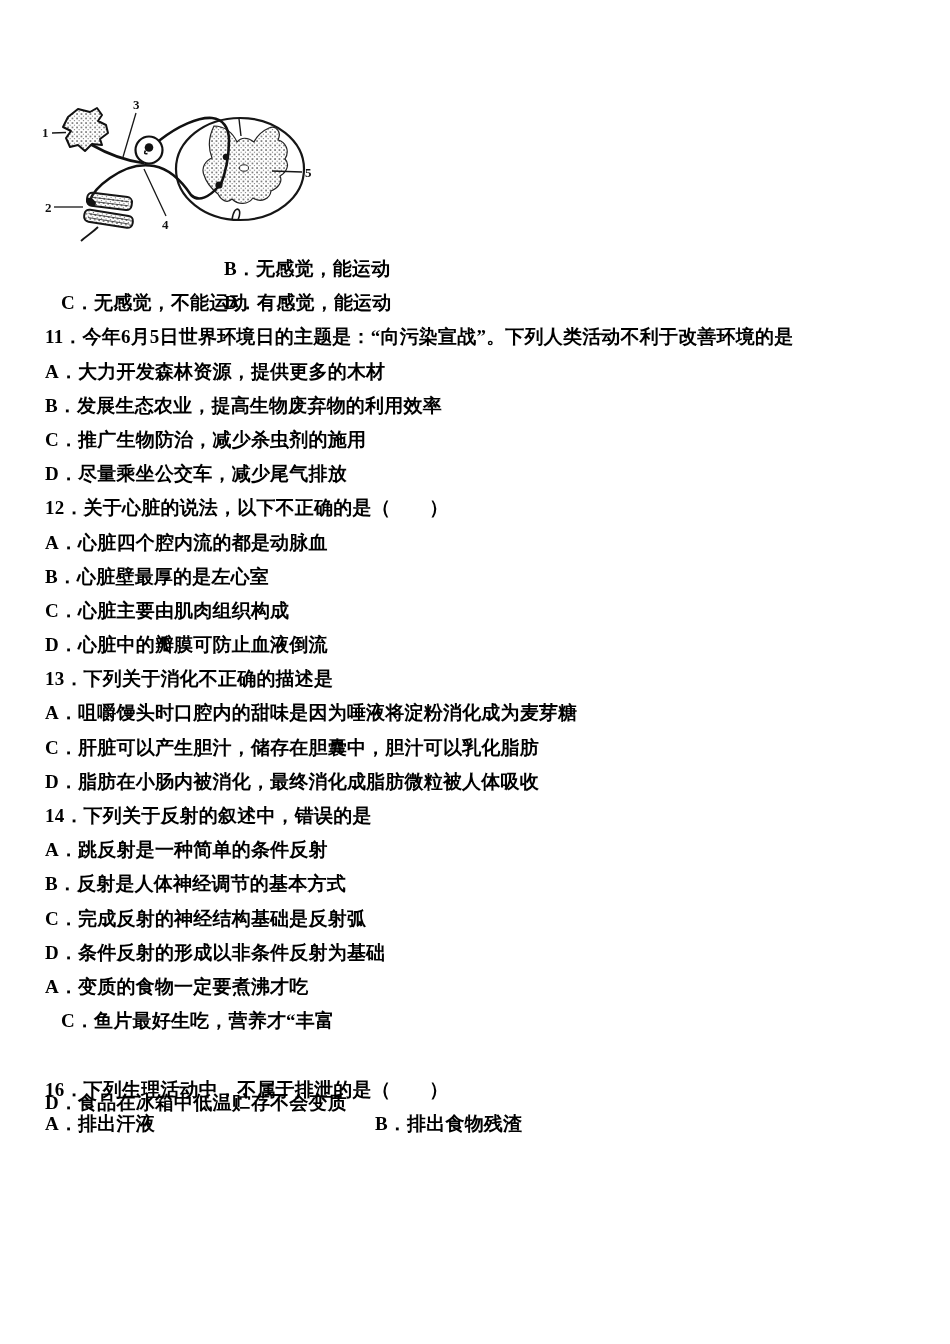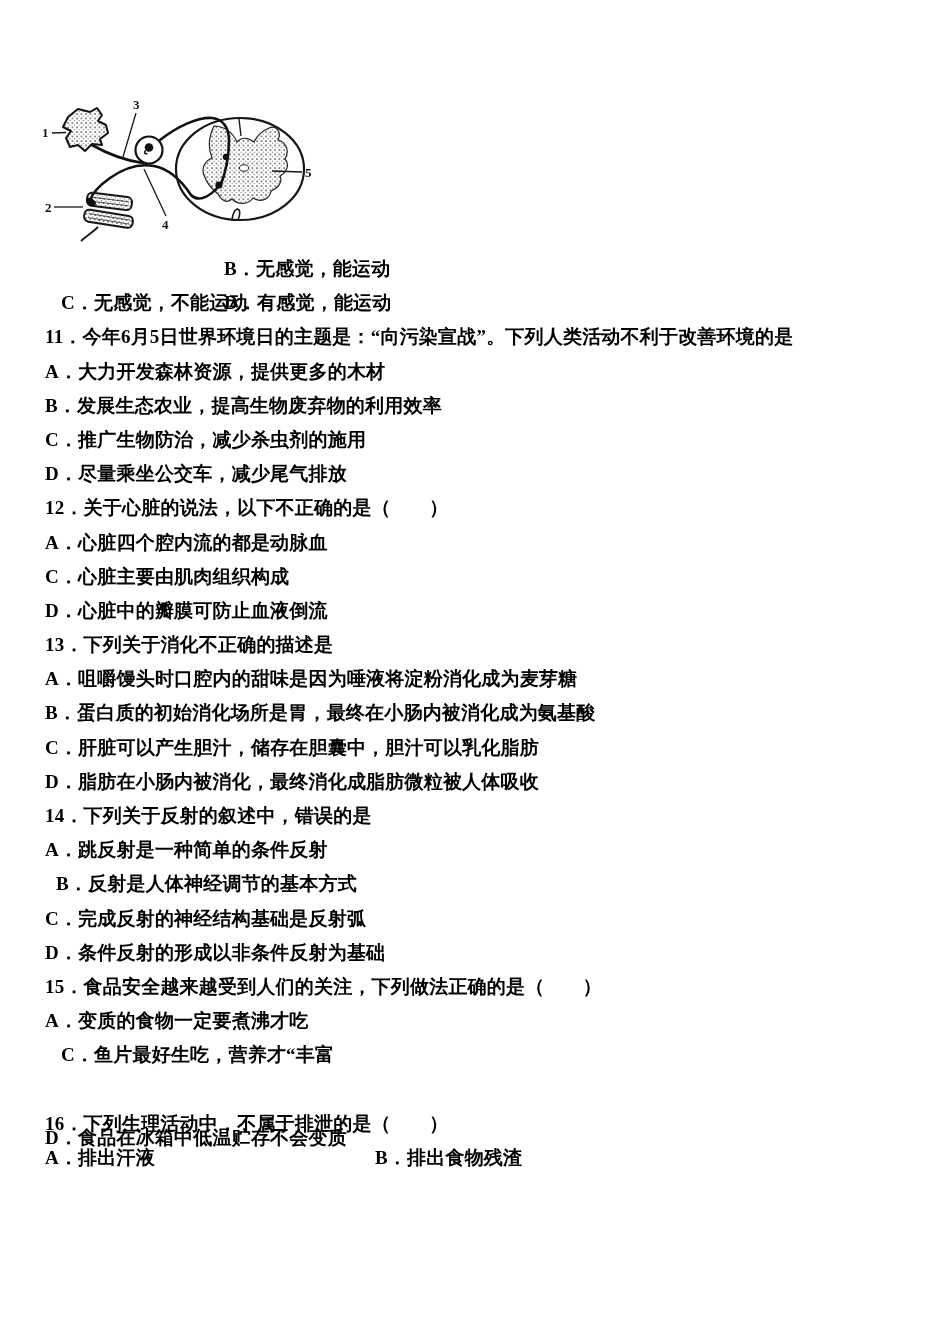--- a/index.html
+++ b/index.html
@@ -128,57 +128,54 @@
       <div class="line">
         <span class="seg" style="left: 0px;">D．尽量乘坐公交车，减少尾气排放</span>
       </div>
       <div class="line">
         <span class="seg" style="left: 0px;">12．关于心脏的说法，以下不正确的是（　　）</span>
       </div>
       <div class="line">
         <span class="seg" style="left: 0px;">A．心脏四个腔内流的都是动脉血</span>
       </div>
       <div class="line">
+        <span class="seg" style="left: 0px;">B．心脏壁最厚的是左心室</span>
+      </div>
+      <div class="line">
         <span class="seg" style="left: 0px;">C．心脏主要由肌肉组织构成</span>
       </div>
       <div class="line">
         <span class="seg" style="left: 0px;">D．心脏中的瓣膜可防止血液倒流</span>
       </div>
       <div class="line">
         <span class="seg" style="left: 0px;">13．下列关于消化不正确的描述是</span>
       </div>
       <div class="line">
         <span class="seg" style="left: 0px;">A．咀嚼馒头时口腔内的甜味是因为唾液将淀粉消化成为麦芽糖</span>
-      </div>
-      <div class="line">
-        <span class="seg" style="left: 0px;">B．蛋白质的初始消化场所是胃，最终在小肠内被消化成为氨基酸</span>
       </div>
       <div class="line">
         <span class="seg" style="left: 0px;">C．肝脏可以产生胆汁，储存在胆囊中，胆汁可以乳化脂肪</span>
       </div>
       <div class="line">
         <span class="seg" style="left: 0px;">D．脂肪在小肠内被消化，最终消化成脂肪微粒被人体吸收</span>
       </div>
       <div class="line">
         <span class="seg" style="left: 0px;">14．下列关于反射的叙述中，错误的是</span>
       </div>
       <div class="line">
         <span class="seg" style="left: 0px;">A．跳反射是一种简单的条件反射</span>
       </div>
       <div class="line">
-        <span class="seg" style="left: 0px; margin-left: 11px;">B．反射是人体神经调节的基本方式</span>
+        <span class="seg" style="left: 0px;">B．反射是人体神经调节的基本方式</span>
       </div>
       <div class="line">
         <span class="seg" style="left: 0px;">C．完成反射的神经结构基础是反射弧</span>
       </div>
       <div class="line">
         <span class="seg" style="left: 0px;">D．条件反射的形成以非条件反射为基础</span>
-      </div>
-      <div class="line">
-        <span class="seg" style="left: 0px;">15．食品安全越来越受到人们的关注，下列做法正确的是（　　）</span>
       </div>
       <div class="line">
         <span class="seg" style="left: 0px;">A．变质的食物一定要煮沸才吃</span>
       </div>
       <div class="line">
         <span class="seg" style="left: 16px;">C．鱼片最好生吃，营养才“丰富</span>
       </div>
       <div class="line">
         <span class="seg" style="left: 0px; margin-top: 48px;">D．食品在冰箱中低温贮存不会变质</span>
       </div>

